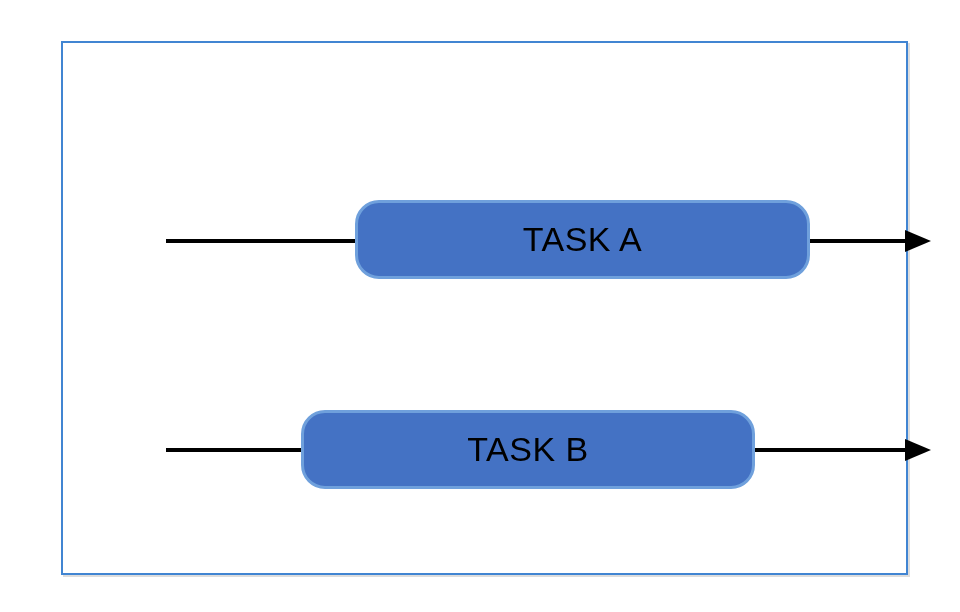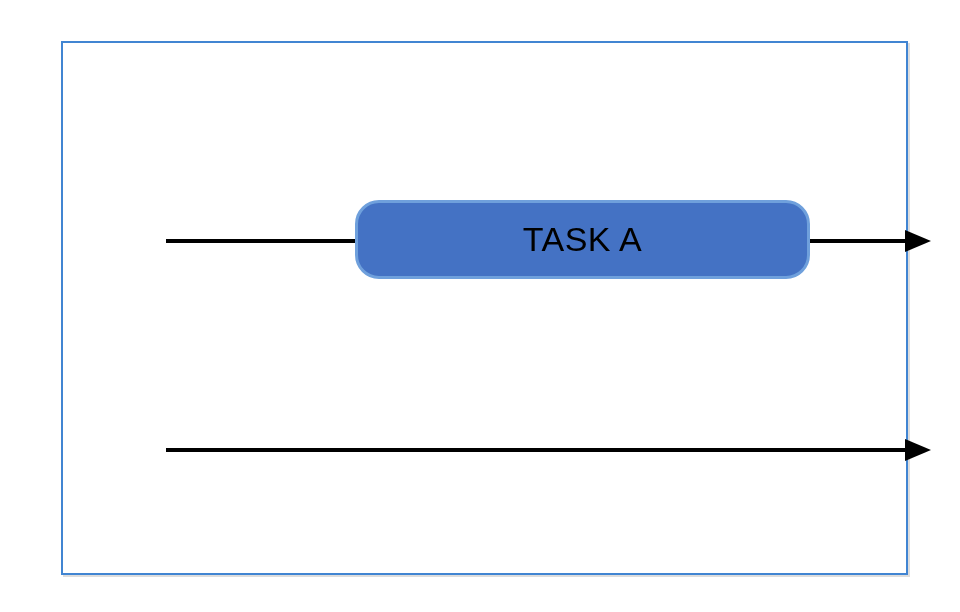--- a/index.html
+++ b/index.html
@@ -79,15 +79,18 @@
   <div class="frame">
 
     <div class="arrow-shaft shaft-a"></div>
     <div class="arrow-head head-a"></div>
     <div class="task-box box-a">
       <span class="task-label">TASK A</span>
     </div>
 
     <div class="arrow-shaft shaft-b"></div>
     <div class="arrow-head head-b"></div>
+    <div class="task-box box-b">
+      <span class="task-label">TASK B</span>
+    </div>
 
   </div>
 </div>
 
 </body></html>

